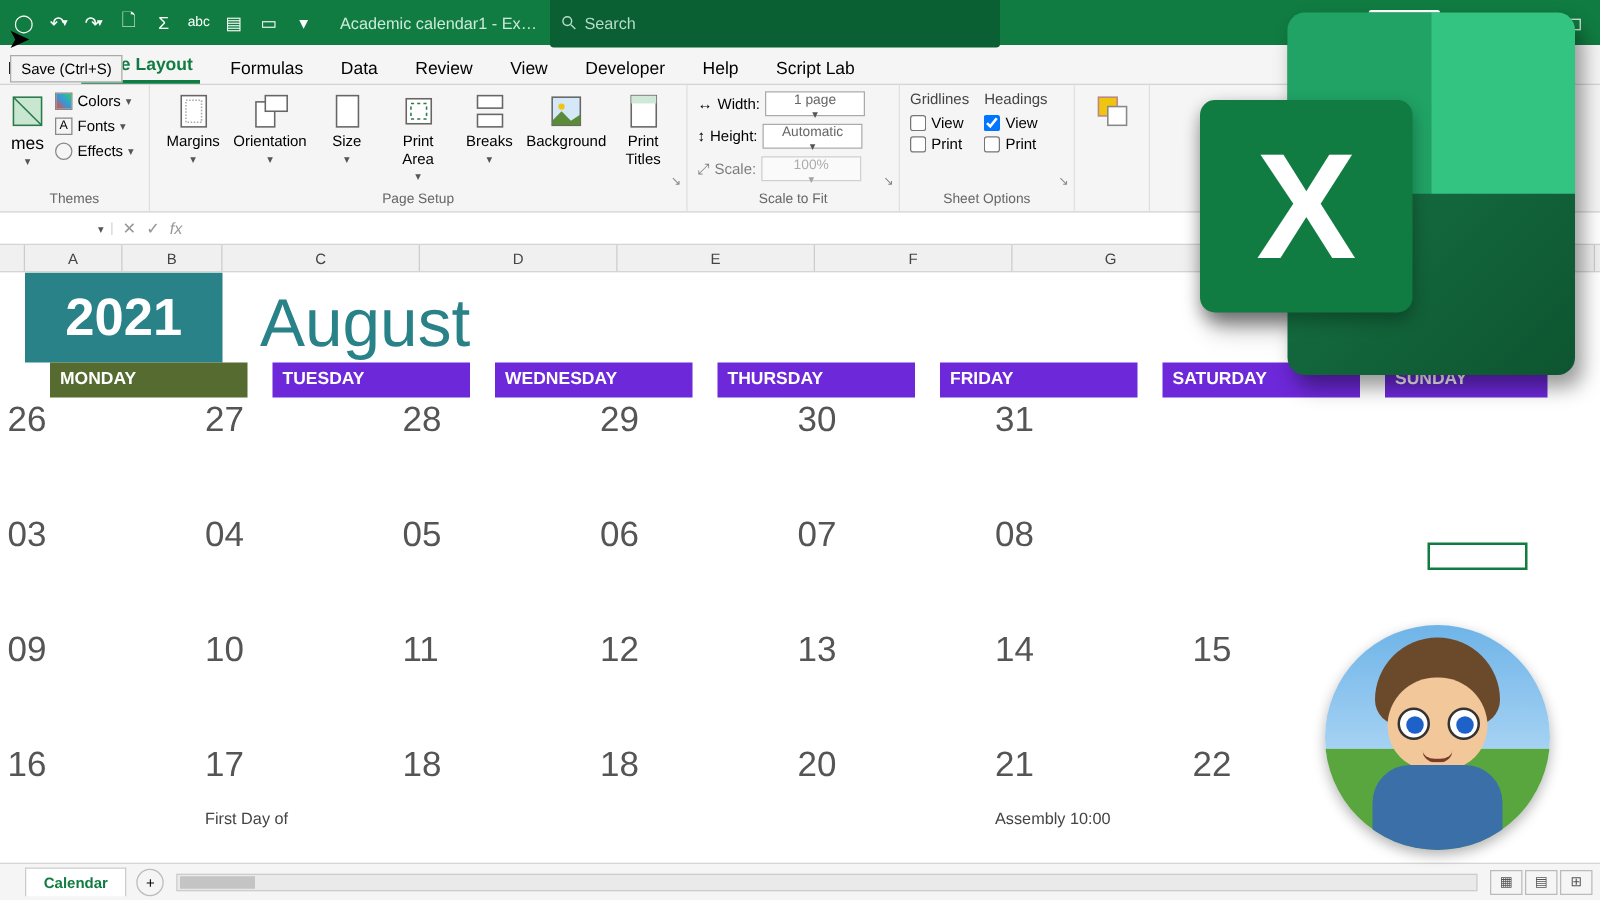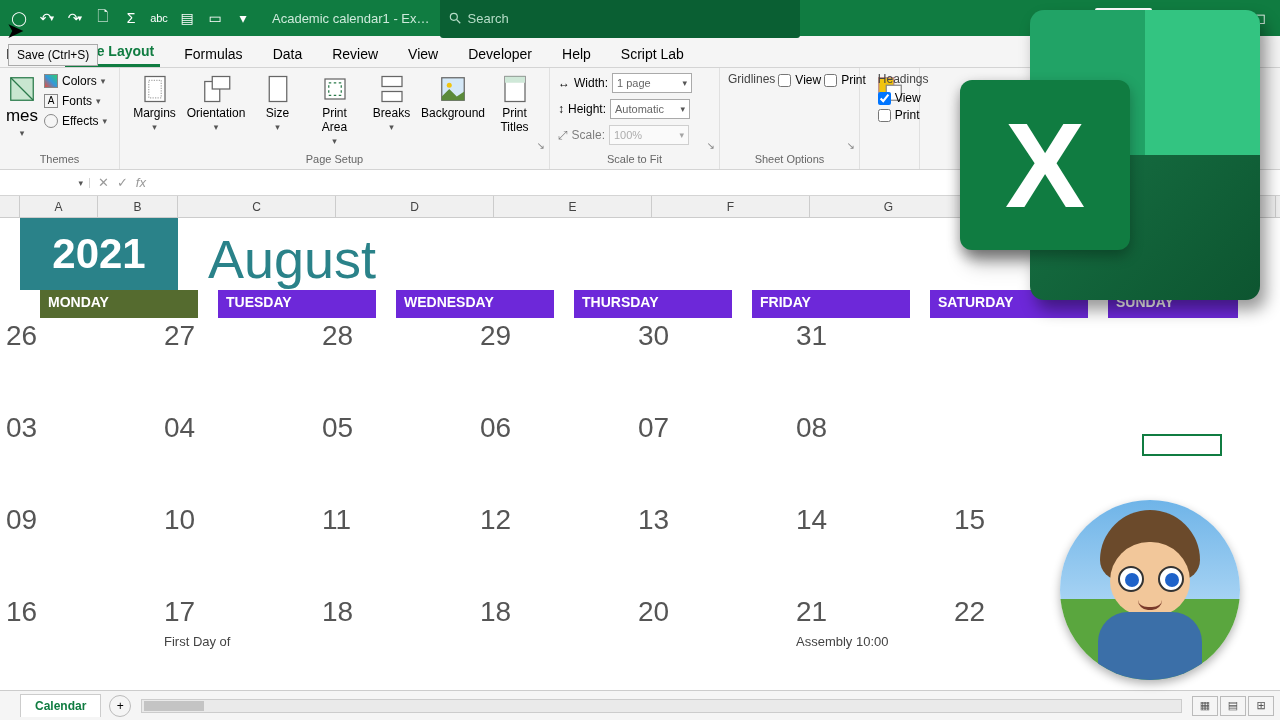--- a/index.html
+++ b/index.html
@@ -29,21 +29,21 @@
 .group { border-right: 1px solid #e0e0e0; padding: 4px 8px 2px 8px; display: flex; flex-direction: column; justify-content: space-between; }
 .group-label { font-size: 11px; color: #666; text-align: center; padding: 2px 0; }
 .group-body { display: flex; gap: 4px; align-items: flex-start; }
 .bigbtn { width: 62px; display: flex; flex-direction: column; align-items: center; gap: 2px; padding: 2px; cursor: pointer; font-size: 12px; text-align: center; }
 .bigbtn svg { width: 30px; height: 30px; }
 .caret { font-size: 9px; color: #555; }
 .smalllist { display: flex; flex-direction: column; gap: 2px; }
 .smallbtn { display: flex; align-items: center; gap: 4px; font-size: 12px; padding: 2px 4px; cursor: pointer; }
 .smallbtn .sq { width: 14px; height: 14px; border: 1px solid #888; display: inline-block; }
 .scalerow { display: flex; align-items: center; gap: 4px; font-size: 12px; margin: 1px 0; }
-.scaleinput { width: 80px; height: 20px; border: 1px solid #aaa; background: #fff; font-size: 11px; padding: 0 4px; display: flex; align-items: center; justify-content: space-between; color: #666; }
+.scaleinput { width: 80px; height: 20px; border: 1px solid #aaa; background: #fff; font-size: 11px; padding: 0 4px; display: flex; align-items: center; justify-content: space-between; color: #666; flex-direction: column; }
 .chk { display: flex; align-items: center; gap: 4px; font-size: 12px; }
 .chk input { width: 13px; height: 13px; }
 .colhead { font-size: 12px; color: #444; margin-bottom: 2px; }
 .dlg { position: absolute; right: 4px; bottom: 18px; font-size: 10px; color: #888; }
 
 
 .fxbar { height: 26px; border-bottom: 1px solid #d4d4d4; display: flex; align-items: center; background: #fff; font-size: 13px; }
 .namebox { width: 90px; border-right: 1px solid #d4d4d4; padding: 0 6px; display: flex; align-items: center; justify-content: space-between; color: #888; }
 .fxbtns { display: flex; gap: 8px; padding: 0 8px; color: #999; }
 .fxinput { flex: 1; }
@@ -59,21 +59,21 @@
 .calhdr .ml { width: 20px; }
 .yearbox { width: 158px; background: #2a8289; color: #fff; font-size: 42px; font-weight: 600; display: flex; align-items: center; justify-content: center; height: 72px; }
 .monthbox { padding-left: 30px; color: #2a8289; font-size: 54px; font-weight: 300; }
 .dayhdrs { display: flex; height: 28px; }
 .dayhdrs .ml { width: 20px; }
 .dayhdr { color: #fff; font-weight: 700; font-size: 14px; padding: 4px 8px; margin-left: 20px; }
 .dayhdr.first { background: #556b2f; width: 158px; }
 .dayhdr.rest { background: #6d28d9; width: 158px; }
 .calrow { display: flex; height: 92px; }
 .calcell { width: 158px; padding: 2px 6px; font-size: 28px; color: #555; }
-.calcell .sub { font-size: 13px; color: #444; margin-top: 6px; }
+.calcell .sub { font-size: 13px; color: #444; margin-top: 19px; }
 .selcell { position: absolute; border: 2px solid #107c41; width: 80px; height: 22px; }
 
 
 .sheettabs { height: 30px; border-top: 1px solid #ccc; display: flex; align-items: center; background: #f5f5f5; font-size: 12px; }
 .sheettab { padding: 4px 14px; border: 1px solid #ccc; border-bottom: none; background: #fff; margin-left: 20px; color: #107c41; font-weight: 600; }
 .addsheet { width: 22px; height: 22px; border: 1px solid #bbb; border-radius: 50%; display: flex; align-items: center; justify-content: center; margin-left: 8px; cursor: pointer; }
 .hscroll { flex: 1; margin: 0 10px; height: 14px; background: #eaeaea; border: 1px solid #ccc; position: relative; }
 .hscroll .thumb { position: absolute; left: 2px; top: 1px; height: 10px; width: 60px; background: #c4c4c4; }
 .viewbtns { display: flex; gap: 2px; margin-right: 6px; }
 .viewbtn { width: 26px; height: 20px; border: 1px solid #bbb; display: flex; align-items: center; justify-content: center; color: #555; font-size: 11px; }
@@ -145,21 +145,21 @@
 </div>
 
 <div class="ribbon">
   <div class="group" style="width:120px">
     <div class="group-body">
       <div class="bigbtn" style="width:28px">
         <svg viewBox="0 0 24 24">
             <rect x="3" y="3" width="18" height="18" fill="#c8e6d0" stroke="#2a7a4a"></rect>
             <path d="M3 3 L21 21" stroke="#2a7a4a"></path>
           </svg>
-        <span style="font-size:17px">mes</span>
+        <span style="font-size:14px">mes</span>
           <span class="caret">▾</span>
       </div>
       <div class="smalllist">
         <div class="smallbtn">
             <span class="sq" style="background:linear-gradient(45deg,#e74c3c,#3498db,#2ecc71)"></span>
             <span>Colors</span>
             <span class="caret">▾</span>
           </div>
         <div class="smallbtn">
             <span class="sq" style="font-size:10px;text-align:center">A</span>
@@ -265,21 +265,21 @@
             <span class="caret">▾</span>
           </div>
         </div>
     </div>
     <div class="group-label">Scale to Fit</div>
     <div class="dlg">↘</div>
   </div>
 
   <div class="group" style="width:140px;position:relative">
     <div class="group-body">
-      <div style="display:flex;flex-direction:row;gap:3px;margin-right:8px">
+      <div style="display:flex;flex-direction:column;gap:3px;margin-right:8px">
         <div class="colhead">Gridlines</div>
         <label class="chk">
             <input type="checkbox" style="">
             <span>View</span>
           </label>
         <label class="chk">
             <input type="checkbox" style="">
             <span>Print</span>
           </label>
       </div>

